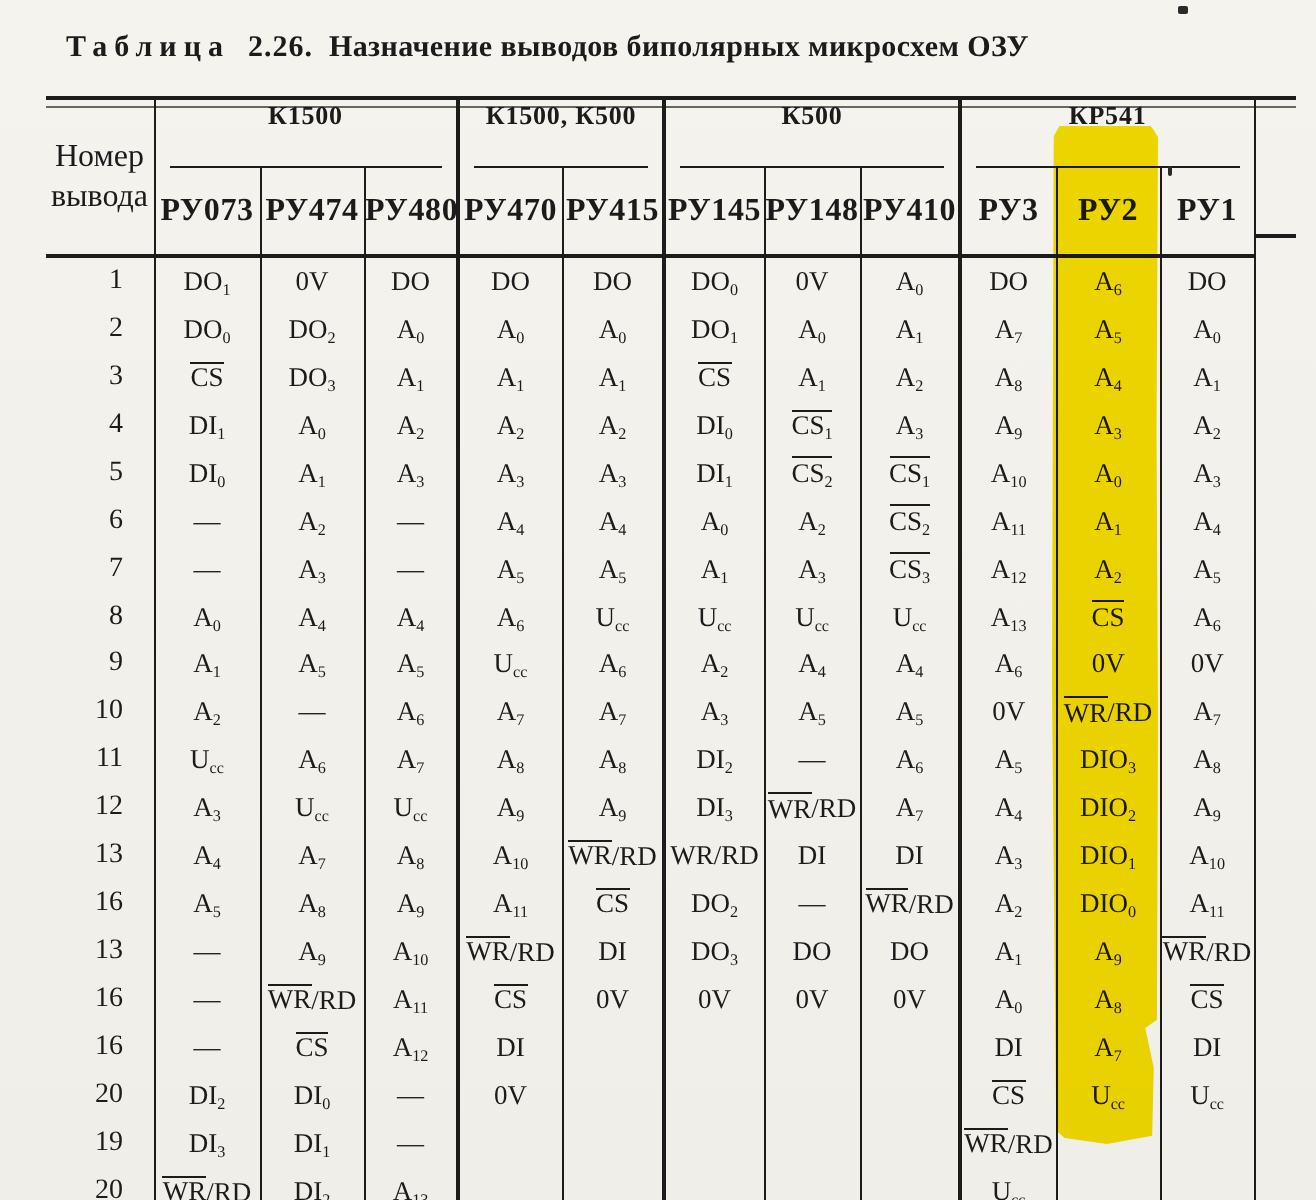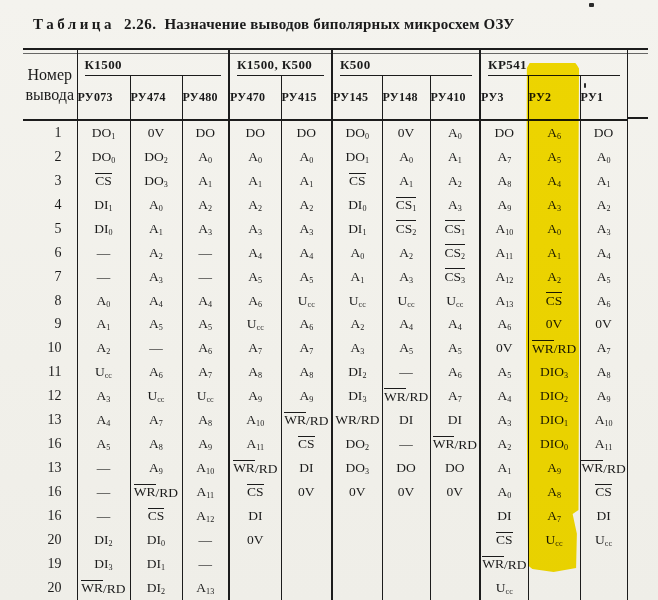--- a/index.html
+++ b/index.html
@@ -26,26 +26,26 @@
   }
   .tbl th,.tbl td{padding:0;margin:0;font-weight:normal;}
 
   
   .corner{
     vertical-align:middle;text-align:center;
     font-size:16px;font-weight:bold;line-height:1.25;
   }
   th.group{height:26px;vertical-align:bottom;font-size:13px;font-weight:bold;}
   th.group .glabel{
-    margin:0 7px;padding-bottom:2px;text-align:left;
+    margin:0 7px;padding-bottom:17px;text-align:center;
     border-bottom:1.2px solid #1c1c1c;letter-spacing:.4px;
   }
   th.chip{
-    height:43px;vertical-align:middle;text-align:left;
-    font-size:12px;font-weight:bold;letter-spacing:.3px;
+    height:43px;vertical-align:middle;text-align:center;
+    font-size:16px;font-weight:bold;letter-spacing:.3px;
     border-bottom:2.2px solid #1c1c1c;
   }
   .corner{border-bottom:2.2px solid #1c1c1c;}
 
   
   thead tr.grow > *:nth-child(n+2){border-left:1.3px solid #1c1c1c;}
   thead tr.grow > *:nth-child(3),
   thead tr.grow > *:nth-child(4),
   thead tr.grow > *:nth-child(5){border-left:2.2px solid #1c1c1c;}
   thead tr.grow > *:last-child{border-right:1.3px solid #1c1c1c;}

